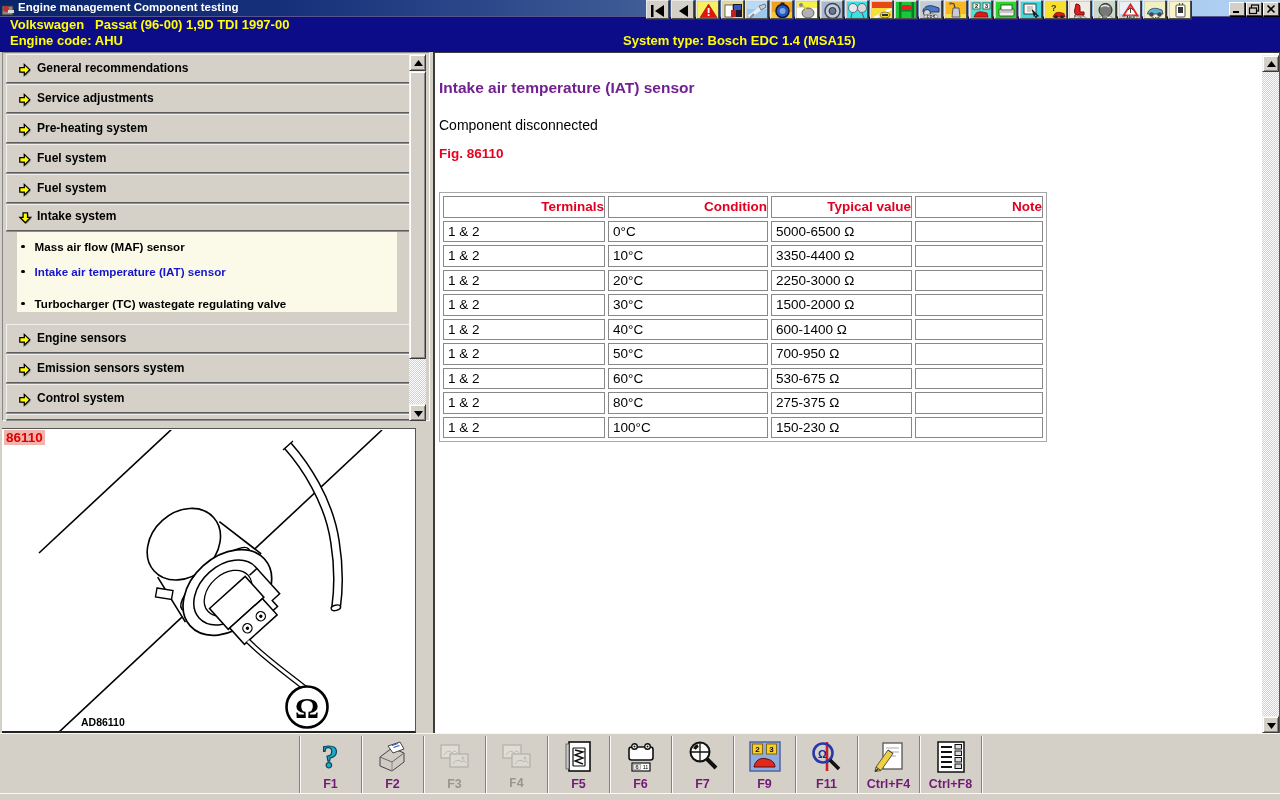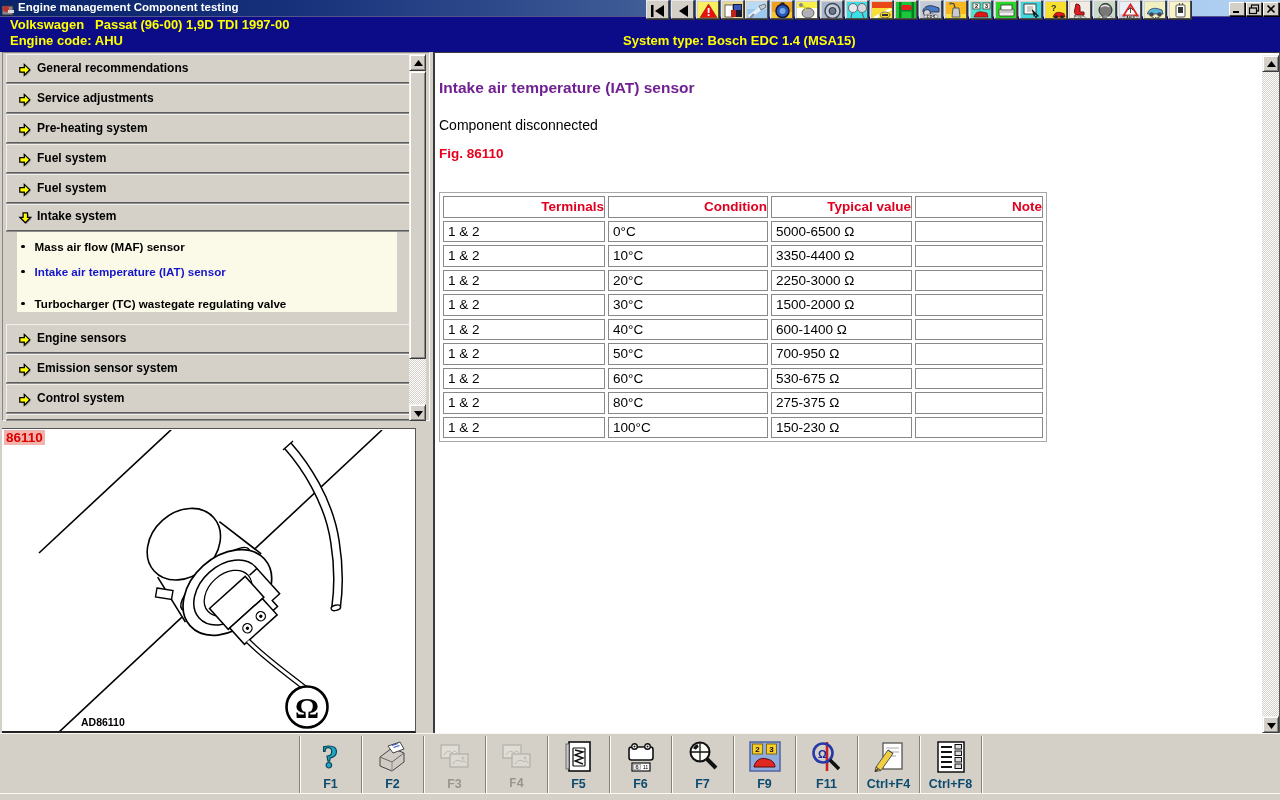--- a/index.html
+++ b/index.html
@@ -52,21 +52,21 @@
 #fig1 { left:4px; top:93px; color:#e8001c; font-size:13.5px; font-weight:bold; }
 
 #tbl { left:4px; top:139px; width:608px; border:1px solid #a8a8a8; background:#fff; padding:0; }
 #tbl table { border-collapse:separate; border-spacing:3px; width:100%; }
 #tbl td { border:1px solid #888; height:21.5px; font-size:13.5px; padding:0 0 0 4px; background:#fff; }
 #tbl tr.hd td { color:#e00020; font-weight:bold; text-align:right; padding:0; }
 
 #bottombar { left:0; top:733px; width:1280px; height:67px; background:#d4d0c8; border-top:1px solid #f8f8f4; }
 .fbtn { position:absolute; top:2px; width:62px; height:58px; background:#d4d0c8;
   border-left:1px solid #84827c; box-shadow:inset 1px 0 0 #fbfaf8; }
-.fbtn .lbl { position:absolute; bottom:3px; width:100%; text-align:center; font-size:12.5px; font-weight:bold; color:#0c4a6e; }
+.fbtn .lbl { position:absolute; bottom:3px; width:100%; text-align:center; font-size:12.5px; font-weight:bold; color:#701a75; }
 .fbtn.dis .lbl { color:#9a968c; }
 .fbtn svg { position:absolute; left:50%; top:4px; transform:translateX(-50%); }
 </style>
 </head>
 <body>
 
 <div class="abs" id="titlebar"></div>
 <div class="abs" style="left:2px;top:2px;width:13px;height:12px;">
 <svg width="13" height="12">
       <rect x="0" y="2" width="11" height="9" fill="#888" stroke="#333" stroke-width="1"></rect>
@@ -335,21 +335,21 @@
         <path d="M3 6.8 L7.5 6.8 L7.5 3.6 L13 9 L7.5 14.4 L7.5 11.2 L3 11.2 Z" fill="#9a9a92" stroke="none"></path>
         <path d="M1.8 5.6 L6.3 5.6 L6.3 2.4 L11.8 7.8 L6.3 13.2 L6.3 10 L1.8 10 Z" fill="#ffff00" stroke="#000" stroke-width="1.25"></path>
       </svg>
       <span class="txt">Engine sensors</span>
     </div>
   <div class="mrow" style="top:301px;">
       <svg class="arrow" width="15" height="16">
         <path d="M3 6.8 L7.5 6.8 L7.5 3.6 L13 9 L7.5 14.4 L7.5 11.2 L3 11.2 Z" fill="#9a9a92" stroke="none"></path>
         <path d="M1.8 5.6 L6.3 5.6 L6.3 2.4 L11.8 7.8 L6.3 13.2 L6.3 10 L1.8 10 Z" fill="#ffff00" stroke="#000" stroke-width="1.25"></path>
       </svg>
-      <span class="txt">Emission sensor system</span>
+      <span class="txt">Emission sensors system</span>
     </div>
   <div class="mrow" style="top:331px;">
       <svg class="arrow" width="15" height="16">
         <path d="M3 6.8 L7.5 6.8 L7.5 3.6 L13 9 L7.5 14.4 L7.5 11.2 L3 11.2 Z" fill="#9a9a92" stroke="none"></path>
         <path d="M1.8 5.6 L6.3 5.6 L6.3 2.4 L11.8 7.8 L6.3 13.2 L6.3 10 L1.8 10 Z" fill="#ffff00" stroke="#000" stroke-width="1.25"></path>
       </svg>
       <span class="txt">Control system</span>
     </div>
   <div class="mrow" style="top:361px;height:6px;"></div>
 </div>

